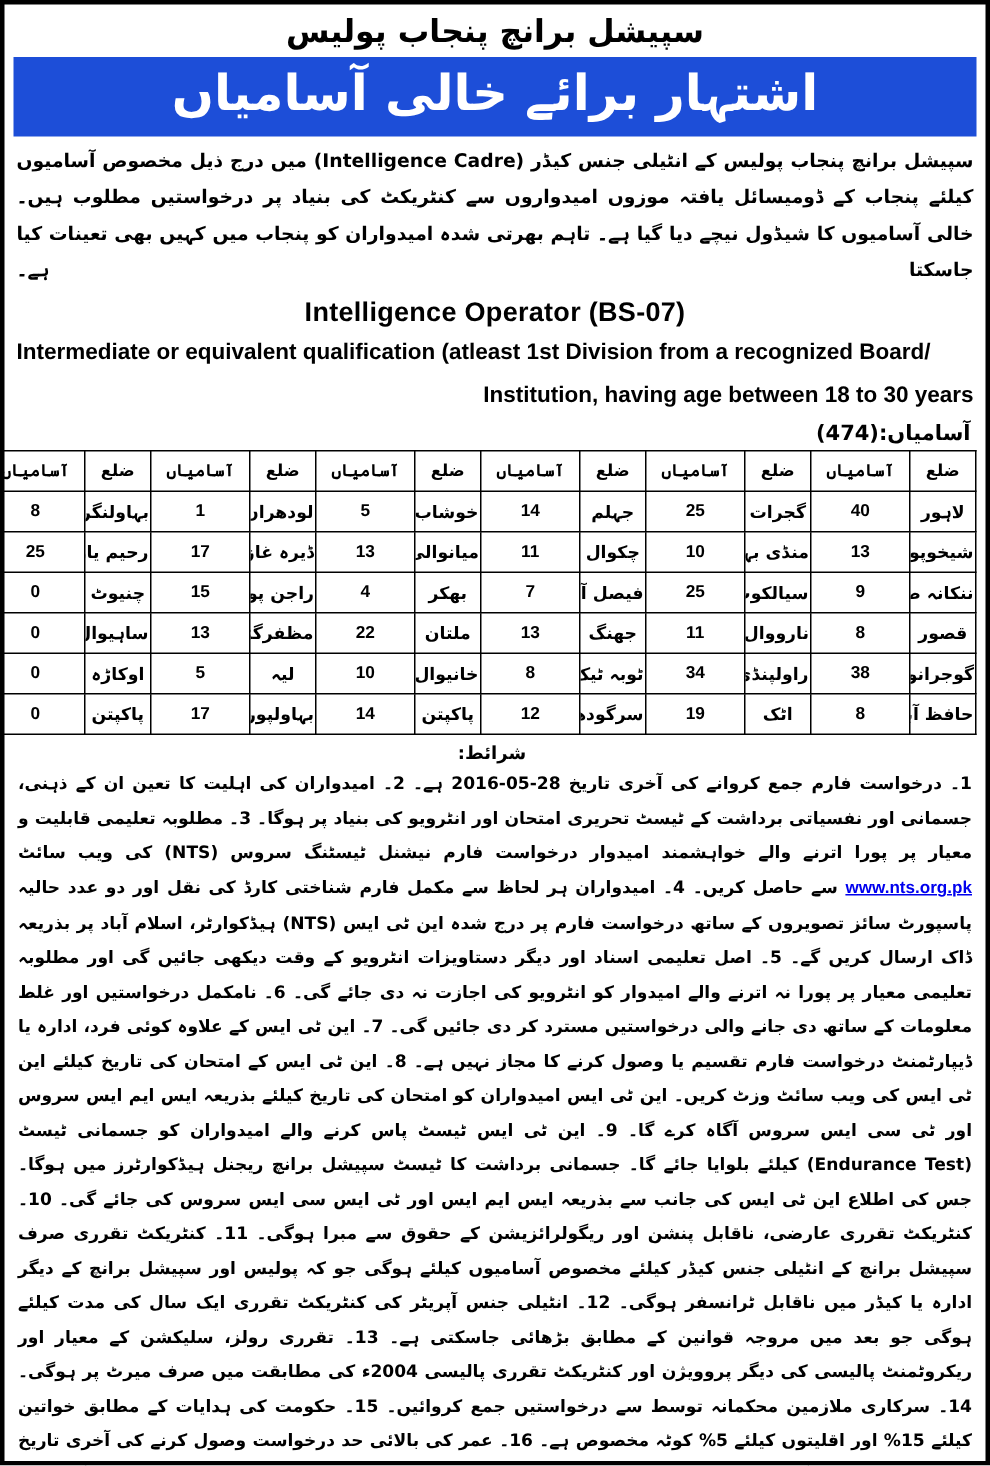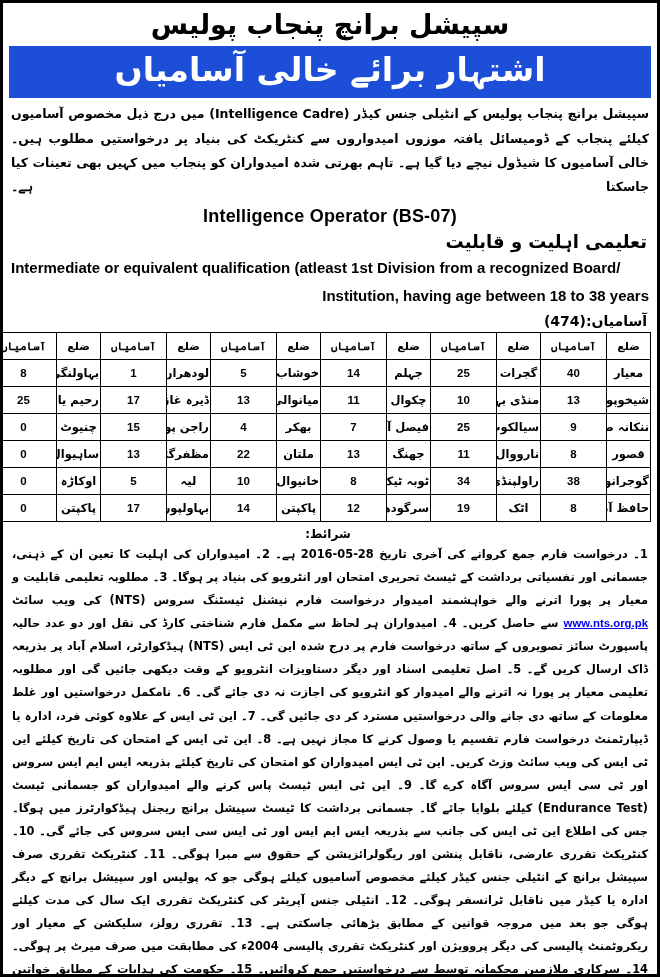--- a/index.html
+++ b/index.html
@@ -21,21 +21,21 @@
     border: 3px solid #000;
     padding: 3px 6px 0 6px;
     display: flex;
     flex-direction: column;
     background: #fff;
   }
 
   
   .org-title {
     text-align: center;
-    font-size: 27px;
+    font-size: 21px;
     font-weight: bold;
     line-height: 1.25;
     letter-spacing: 0.5px;
     padding: 2px 0 4px 0;
     direction: rtl;
   }
   .banner {
     background: #1d4ed8;
     color: #fff;
     text-align: center;
@@ -154,24 +154,23 @@
 <div class="ad-frame">
 
   <div class="org-title">سپیشل برانچ پنجاب پولیس</div>
 
   <div class="banner">اشتہار برائے خالی آسامیاں</div>
 
   <div class="intro">سپیشل برانچ پنجاب پولیس کے انٹیلی جنس کیڈر (Intelligence Cadre) میں درج ذیل مخصوص آسامیوں کیلئے پنجاب کے ڈومیسائل یافتہ موزوں امیدواروں سے کنٹریکٹ کی بنیاد پر درخواستیں مطلوب ہیں۔ خالی آسامیوں کا شیڈول نیچے دیا گیا ہے۔ تاہم بھرتی شدہ امیدواران کو پنجاب میں کہیں بھی تعینات کیا جاسکتا ہے۔</div>
 
   <div class="post-title">Intelligence Operator (BS-07)</div>
 
-  <div class="section-label">تعلیمی اہلیت و قابلیت</div>
 
   <div class="qual-line l1">Intermediate or equivalent qualification (atleast 1st Division from a recognized Board/</div>
-  <div class="qual-line l2">Institution, having age between 18 to 38 years</div>
+  <div class="qual-line l2">Institution, having age between 18 to 30 years</div>
 
   <div class="vac-count">آسامیاں:(474)</div>
 
   <table class="districts">
     <colgroup>
       <col class="c-num">
         <col class="c-dist">
       <col class="c-num">
         <col class="c-dist">
       <col class="c-num">
@@ -194,21 +193,21 @@
           <th class="dist-h">ضلع</th>
           <th class="num-h">آسامیاں</th>
           <th class="dist-h">ضلع</th>
           <th class="num-h">آسامیاں</th>
           <th class="dist-h">ضلع</th>
           <th class="num-h">آسامیاں</th>
         </tr>
     </thead>
     <tbody id="tbl-body">
         <tr>
-          <td class="dist">معیار</td>
+          <td class="dist">لاہور</td>
           <td class="num">40</td>
           <td class="dist">گجرات</td>
           <td class="num">25</td>
           <td class="dist">جہلم</td>
           <td class="num">14</td>
           <td class="dist">خوشاب</td>
           <td class="num">5</td>
           <td class="dist">لودھراں</td>
           <td class="num">1</td>
           <td class="dist">بہاولنگر</td>

